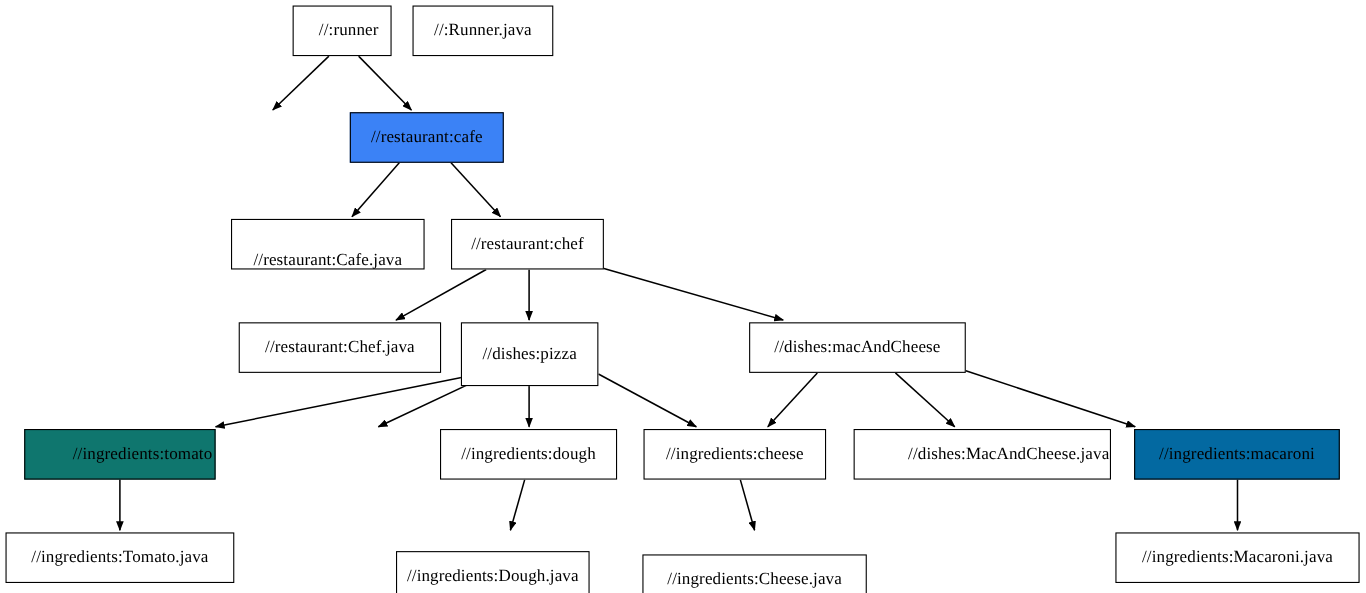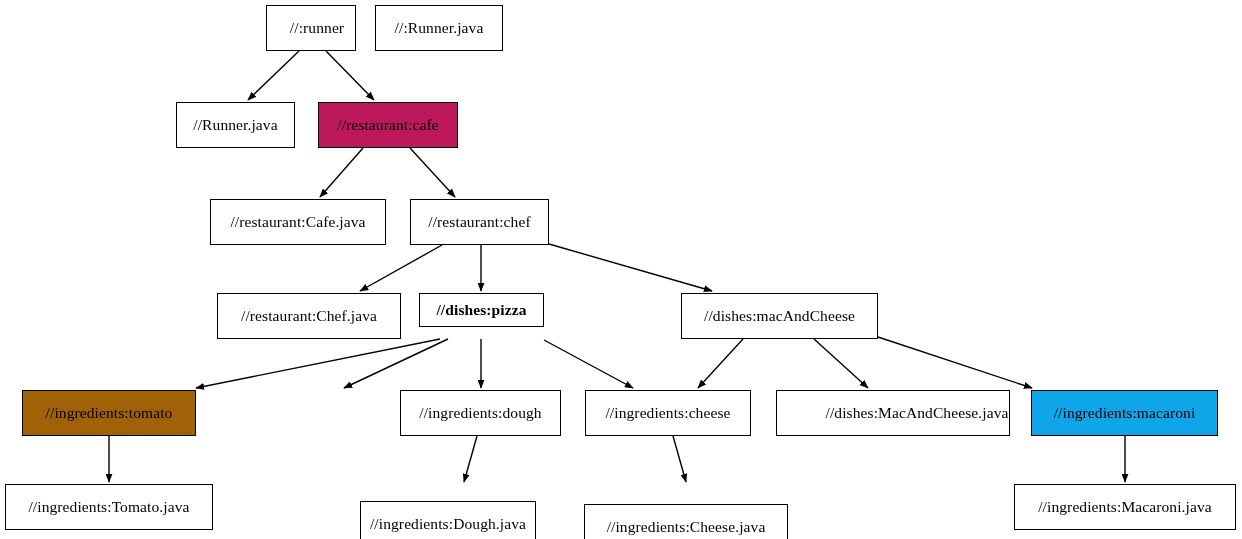--- a/index.html
+++ b/index.html
@@ -84,54 +84,51 @@
       </g>
   </svg>
 
   <div id="node-layer">
       <div class="graph-node" style="left: 266px; top: 5px; width: 90px; height: 46px; border-color: rgb(0, 0, 0); background: rgb(255, 255, 255); padding-left: 12px;">
         <span class="node-label">//:runner</span>
       </div>
       <div class="graph-node" style="left: 375px; top: 5px; width: 128px; height: 46px; border-color: rgb(0, 0, 0); background: rgb(255, 255, 255);">
         <span class="node-label">//:Runner.java</span>
       </div>
-      <div class="graph-node" style="left: 176px; top: 102px; width: 119px; height: 46px; border-color: rgb(0, 0, 0); background: rgb(255, 255, 255);">
-        <span class="node-label">//Runner.java</span>
-      </div>
-      <div class="graph-node" style="left: 318px; top: 102px; width: 140px; height: 46px; border-color: rgb(0, 0, 0); background: #be185d;">
+      <div class="graph-node" style="left: 318px; top: 102px; width: 140px; height: 46px; border-color: rgb(0, 0, 0); background: #3b82f6;">
         <span class="node-label">//restaurant:cafe</span>
       </div>
-      <div class="graph-node" style="left: 210px; top: 199px; width: 176px; height: 46px; border-color: rgb(0, 0, 0); background: rgb(255, 255, 255);">
+      <div class="graph-node" style="left: 210px; top: 199px; width: 176px; height: 46px; border-color: rgb(0, 0, 0); background: rgb(255, 255, 255); align-items: flex-end;">
         <span class="node-label">//restaurant:Cafe.java</span>
       </div>
       <div class="graph-node" style="left: 410px; top: 199px; width: 139px; height: 46px; border-color: rgb(0, 0, 0); background: rgb(255, 255, 255);">
         <span class="node-label">//restaurant:chef</span>
       </div>
       <div class="graph-node" style="left: 217px; top: 293px; width: 184px; height: 46px; border-color: rgb(0, 0, 0); background: rgb(255, 255, 255);">
         <span class="node-label">//restaurant:Chef.java</span>
       </div>
-      <div class="graph-node" style="left: 419px; top: 293px; width: 125px; height: 34px; border-color: rgb(0, 0, 0); background: rgb(255, 255, 255); font-weight: bold;">
+      <div class="graph-node" style="left: 419px; top: 293px; width: 125px; height: 58px; border-color: rgb(0, 0, 0); background: rgb(255, 255, 255);">
         <span class="node-label">//dishes:pizza</span>
       </div>
       <div class="graph-node" style="left: 681px; top: 293px; width: 197px; height: 46px; border-color: rgb(0, 0, 0); background: rgb(255, 255, 255);">
         <span class="node-label">//dishes:macAndCheese</span>
       </div>
-      <div class="graph-node" style="left: 22px; top: 390px; width: 174px; height: 46px; border-color: rgb(0, 0, 0); background: #a16207;">
+      <div class="graph-node" style="left: 22px; top: 390px; width: 174px; height: 46px; border-color: rgb(0, 0, 0); background: #0f766e; justify-content: flex-end;">
         <span class="node-label">//ingredients:tomato</span>
       </div>
       <div class="graph-node" style="left: 400px; top: 390px; width: 161px; height: 46px; border-color: rgb(0, 0, 0); background: rgb(255, 255, 255);">
         <span class="node-label">//ingredients:dough</span>
       </div>
       <div class="graph-node" style="left: 585px; top: 390px; width: 166px; height: 46px; border-color: rgb(0, 0, 0); background: rgb(255, 255, 255);">
         <span class="node-label">//ingredients:cheese</span>
       </div>
       <div class="graph-node" style="left: 776px; top: 390px; width: 234px; height: 46px; border-color: rgb(0, 0, 0); background: rgb(255, 255, 255); padding-left: 48px;">
         <span class="node-label">//dishes:MacAndCheese.java</span>
       </div>
-      <div class="graph-node" style="left: 1031px; top: 390px; width: 187px; height: 46px; border-color: rgb(0, 0, 0); background: #0ea5e9; justify-content: center;">
+      <div class="graph-node" style="left: 1031px; top: 390px; width: 187px; height: 46px; border-color: rgb(0, 0, 0); background: #0369a1; justify-content: center;">
         <span class="node-label">//ingredients:macaroni</span>
       </div>
       <div class="graph-node" style="left: 5px; top: 484px; width: 208px; height: 46px; border-color: rgb(0, 0, 0); background: rgb(255, 255, 255);">
         <span class="node-label">//ingredients:Tomato.java</span>
       </div>
       <div class="graph-node" style="left: 360px; top: 484px; width: 176px; height: 46px; border-color: rgb(0, 0, 0); background: rgb(255, 255, 255); margin-top: 17px;">
         <span class="node-label">//ingredients:Dough.java</span>
       </div>
       <div class="graph-node" style="left: 584px; top: 484px; width: 204px; height: 46px; border-color: rgb(0, 0, 0); background: rgb(255, 255, 255); margin-top: 20px;">
         <span class="node-label">//ingredients:Cheese.java</span>

